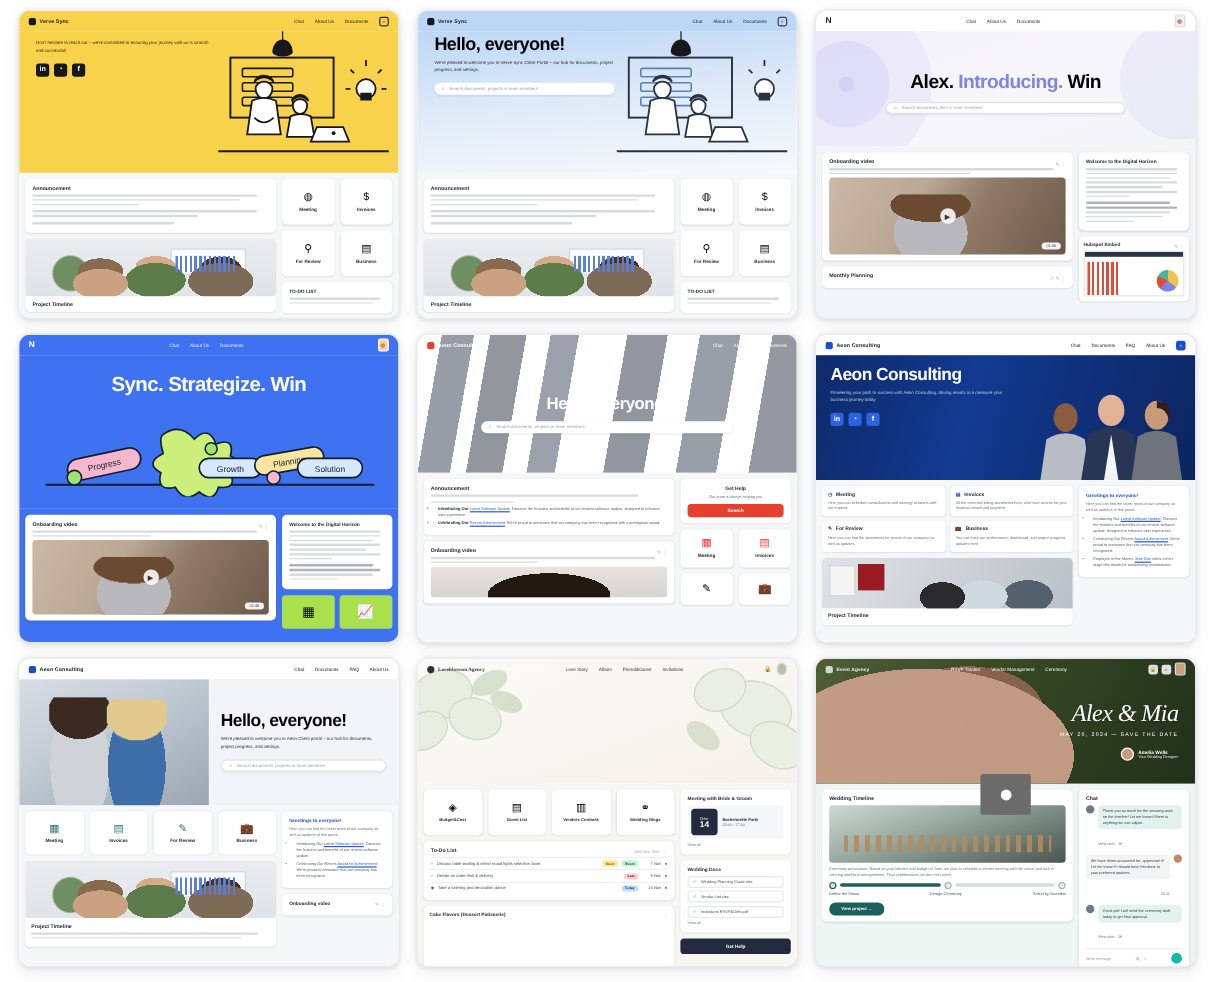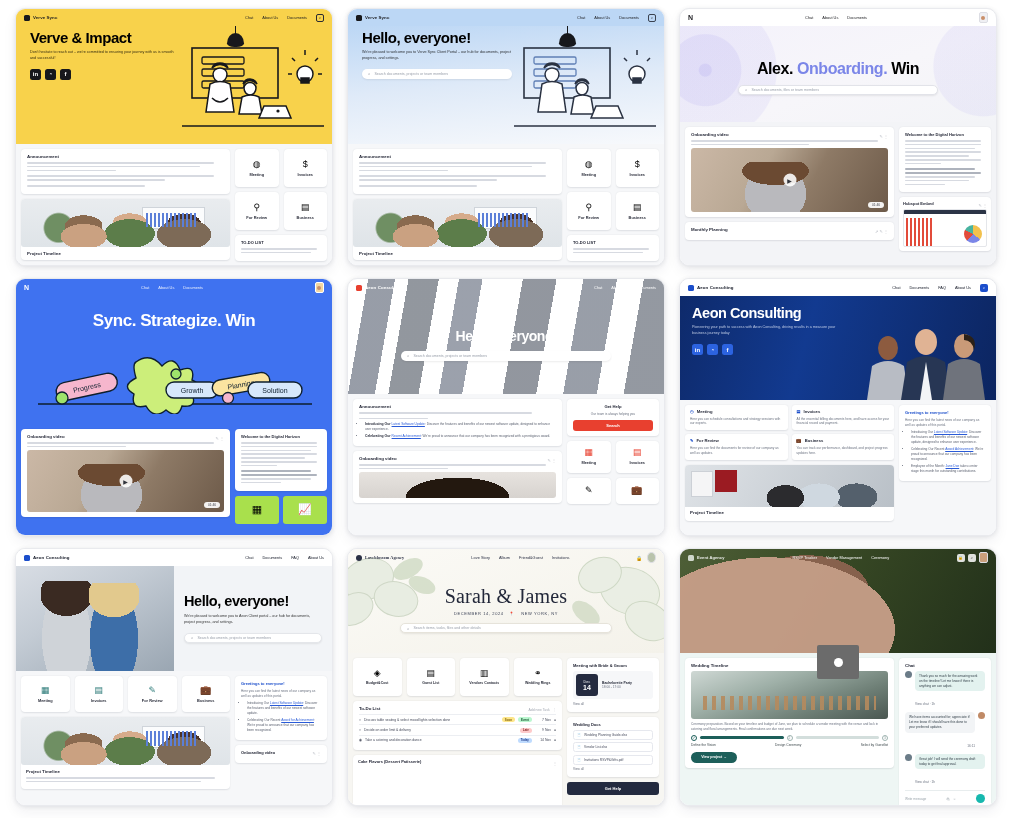--- a/index.html
+++ b/index.html
@@ -305,21 +305,20 @@
           </g>
           <path d="M96 62 l22 0 l5 12 l-32 0z" fill="#fff" stroke="#17181c" stroke-width="1.5"></path>
           <circle cx="110" cy="67" r="1.6" fill="#17181c"></circle>
           <g stroke="#17181c" stroke-width="1.5" fill="none">
             <circle cx="137" cy="30" r="8" fill="#fff"></circle>
             <path d="M133 34 h8 v5 h-8z" fill="#17181c"></path>
             <path d="M137 6 v5 M124 14 l3 3 M150 14 l-3 3 M120 30 h4 M150 30 h4"></path>
           </g>
         </svg>
         <div class="hero-inner">
-          <h1 class="hero-title">Verve &amp; Impact</h1>
           <div class="hero-sub">Don't hesitate to reach out – we're committed to ensuring your journey with us is smooth and successful!</div>
           <div class="socials">
             <span class="soc">in</span>
             <span class="soc">◔</span>
             <span class="soc">f</span>
           </div>
         </div>
       </div>
       <div class="body">
         <div class="col-main">
@@ -485,21 +484,21 @@
           <span>Documents</span>
         </span>
         <span class="avatar-sq">
             <i></i>
           </span>
       </div>
       <div class="hero">
         <div class="hero-inner">
           <h1 class="hero-title">
             <span>Alex.</span>
-            <span style="color:#7b86e8">Onboarding.</span>
+            <span style="color:#7b86e8">Introducing.</span>
             <span>Win</span>
           </h1>
           <div class="searchbar">
             <span class="mag">⌕</span>
             <span>Search documents, files or team members</span>
           </div>
         </div>
       </div>
       <div class="body" style="background:#f3f4f7">
         <div class="col-main">
@@ -930,32 +929,20 @@
           <span class="nav" style="margin:0 auto">
             <span>Love Story</span>
             <span>Album</span>
             <span>Friend&amp;Guest</span>
             <span>Invitations</span>
           </span>
           <span style="display:flex;gap:4px;align-items:center">
             <span style="font-size:5px">🔒</span>
             <span class="avatar-sq" style="border-radius:50%;background:#b9c3ab"></span>
           </span>
-        </div>
-        <div class="hero-inner" style="height:calc(100% - 17px)">
-          <h1 class="hero-title">Sarah &amp; James</h1>
-          <div class="wed-meta">
-            <span>DECEMBER 14, 2024</span>
-            <span>📍</span>
-            <span>NEW YORK, NY</span>
-          </div>
-          <div class="searchbar">
-            <span class="mag">⌕</span>
-            <span>Search items, tasks, files and other details</span>
-          </div>
         </div>
       </div>
       <div class="body">
         <div class="col-main">
           <div class="tiles4" style="display:grid;grid-template-columns:repeat(4,1fr);gap:5px">
             <div class="tile" style="height:38px">
               <span class="ico">◈</span>
               <span class="lbl" style="font-size:3.5px">Budget&amp;Cost</span>
               </div>
             <div class="tile" style="height:38px">
@@ -1057,20 +1044,31 @@
             <span>RSVP Tracker</span>
             <span>Vendor Management</span>
             <span>Ceremony</span>
           </span>
           <span style="display:flex;gap:3px;align-items:center">
             <span class="nav-btn" style="background:rgba(255,255,255,.85);color:#333">🔒</span>
             <span class="nav-btn" style="background:rgba(255,255,255,.85);color:#333">⌕</span>
             <span class="avatar-sq" style="border-radius:2px;background:#caa07c"></span>
           </span>
         </div>
+        <div class="hero-inner" style="height:calc(100% - 17px)">
+          <h1 class="hero-title">Alex &amp; Mia</h1>
+          <div class="save">MAY 20, 2024  —  SAVE THE DATE</div>
+          <div class="planner">
+            <span class="av"></span>
+            <span>
+              <div class="pn">Amelia Wells</div>
+              <div class="pr">Your Wedding Designer</div>
+            </span>
+          </div>
+        </div>
       </div>
       <div class="camera-ov">
           <i></i>
         </div>
       <div class="body">
         <div class="col-main">
           <div class="panel">
             <div class="panel-title">Wedding Timeline</div>
             <div class="venue"></div>
             <div class="tiny" style="margin-top:3px">Ceremony preparation. Based on your timeline and budget of June, we plan to schedule a vendor meeting with the venue and lock in catering and floral arrangements. Final confirmations are due next week.</div>

